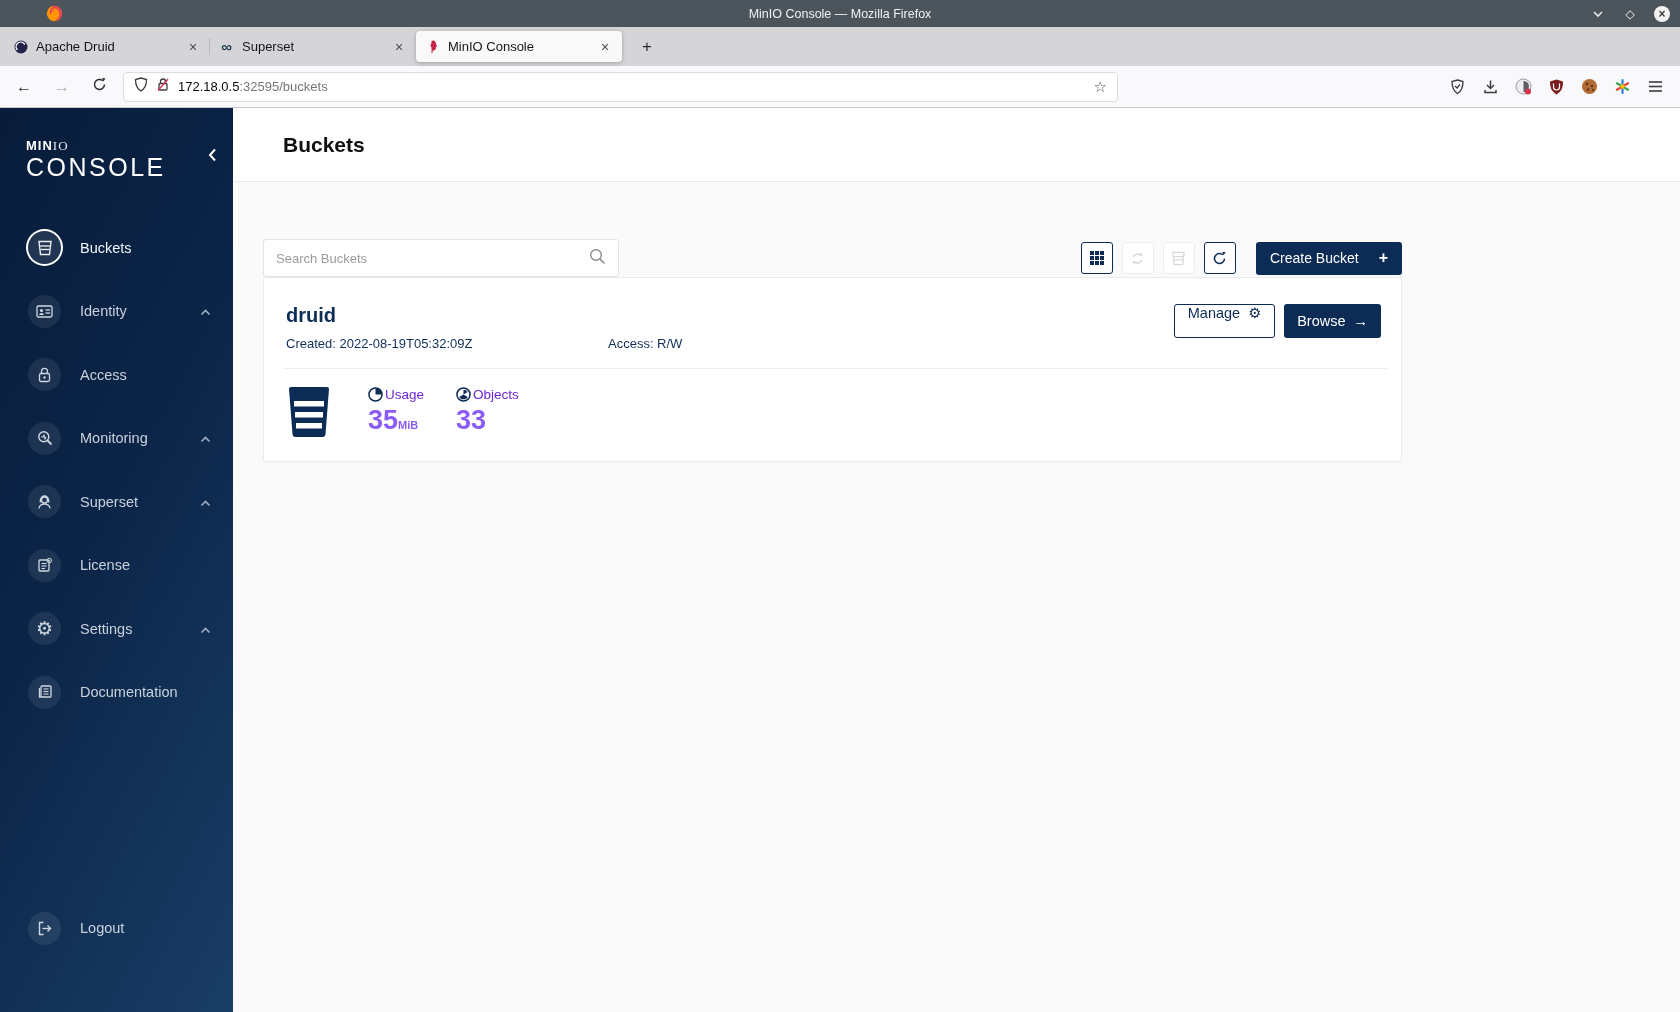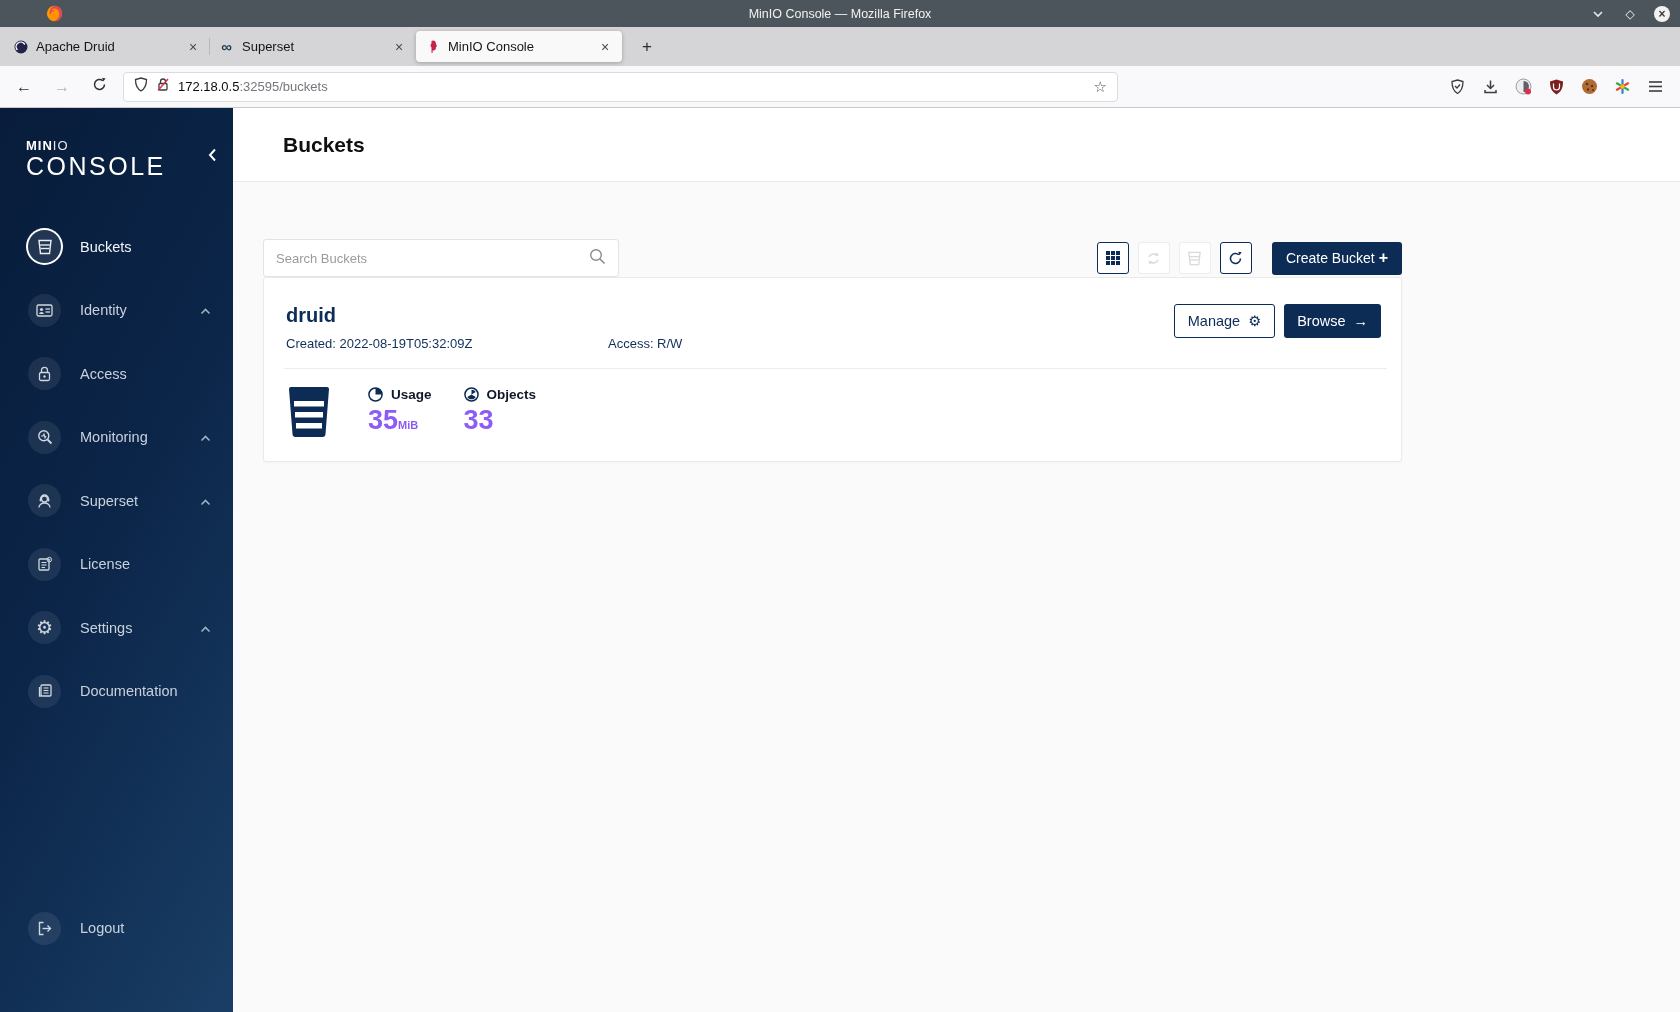--- a/index.html
+++ b/index.html
@@ -35,21 +35,21 @@
   .toolbar-right { margin-left:auto; display:flex; align-items:center; gap:15px; padding-right:16px; }
   .tb-ic { width:18px; height:18px; display:flex; align-items:center; justify-content:center; position:relative; }
 
   
   .app { display:flex; height:904px; }
 
   .sidebar { width:233px; flex:0 0 233px; background:linear-gradient(118deg,#081c3a 0%,#0b2548 45%,#1a3e66 100%); color:#cfd7e0; position:relative; }
   .logo-block { padding:30px 0 0 26px; position:relative; }
   .logo-top { color:#fff; font-size:13px; letter-spacing:1px; }
   .logo-top .b { font-weight:800; }
-  .logo-top .t { font-weight:400; opacity:.9; }
+  .logo-top .t { font-weight:400; opacity:.9;font-family:Liberation Serif, serif; }
   .logo-bottom { color:#fff; font-size:25px; font-weight:300; letter-spacing:2.5px; margin-top:-1px; }
   .collapse-btn { position:absolute; right:16px; top:40px; }
 
   .menu { margin-top:34px; }
   .menu-item { height:63.5px; display:flex; align-items:center; padding-left:28px; position:relative; cursor:default; }
   .menu-circle { width:33px; height:33px; border-radius:50%; background:rgba(255,255,255,0.08); display:flex; align-items:center; justify-content:center; flex:0 0 auto; }
   .menu-item.active .menu-circle { box-shadow:0 0 0 2px #ffffff; background:rgba(255,255,255,0.10); }
   .menu-label { margin-left:19px; font-size:14.5px; color:#c9d2dc; }
   .menu-item.active .menu-label { color:#f2f5f8; }
   .menu-chevron { position:absolute; right:22px; top:50%; transform:translateY(-50%); }
@@ -65,36 +65,36 @@
 
   .toolbar-row { display:flex; align-items:center; }
   .search-box { width:356px; height:38px; background:#fff; border:1px solid #e3e3e3; border-radius:3px; display:flex; align-items:center; padding:0 12px; }
   .search-input { border:none; outline:none; flex:1; font-size:13px; color:#333; font-family:"Liberation Sans",sans-serif; background:transparent; }
   .search-input::placeholder { color:#9b9b9b; }
   .tool-btns { margin-left:auto; display:flex; align-items:center; gap:9px; }
   .icon-btn { width:32px; height:32px; border-radius:3px; background:#fff; border:1px solid #0c2b55; display:flex; align-items:center; justify-content:center; cursor:pointer; }
   .icon-btn.disabled { border-color:#efecec; cursor:default; }
   .grid-ic { display:grid; grid-template-columns:repeat(3,4px); grid-template-rows:repeat(3,4px); gap:1px; }
   .grid-ic span { background:#0c2b55; }
-  .create-btn { margin-left:11px; height:33px; background:#0c2b55; color:#fff; border:none; border-radius:3px; font-size:14px; padding:0 14px; display:flex; align-items:center; gap:4px; cursor:pointer; font-family:"Liberation Sans",sans-serif; }
+  .create-btn { margin-left:11px; height:33px; background:#0c2b55; color:#fff; border:none; border-radius:3px; font-size:14px; padding:0 14px; display:flex; align-items:center; gap:20px; cursor:pointer; font-family:"Liberation Sans",sans-serif; }
   .create-plus { font-size:16px; font-weight:bold; }
 
   .bucket-card { background:#fff; border:1px solid #eaeaea; border-radius:3px; padding:26px 24px 24px 22px; position:relative; box-shadow:0 1px 2px rgba(0,0,0,0.03); }
   .bucket-name { font-size:20px; font-weight:bold; color:#0c2d55; }
   .bucket-meta { display:flex; margin-top:9px; font-size:13px; color:#10305a; }
   .meta-created { width:322px; }
   .card-btns { position:absolute; top:26px; right:20px; display:flex; gap:9px; }
-  .manage-btn { height:34px; background:#fff; border:1px solid #0c2b55; color:#0c2b55; border-radius:3px; font-size:14.5px; padding:0 13px; display:flex; align-items:center; gap:8px; cursor:pointer; font-family:"Liberation Sans",sans-serif; }
+  .manage-btn { height:34px; background:#fff; border:1px solid #0c2b55; color:#0c2b55; border-radius:3px; font-size:14.5px; padding:0 13px; display:flex; align-items:flex-start; gap:8px; cursor:pointer; font-family:"Liberation Sans",sans-serif; }
   .browse-btn { height:34px; background:#0c2b55; border:none; color:#fff; border-radius:3px; font-size:14.5px; padding:0 13px; display:flex; align-items:center; gap:8px; cursor:pointer; font-family:"Liberation Sans",sans-serif; }
   .card-divider { border:none; border-top:1px solid #ededed; margin:17px -10px 18px -2px; }
   .metrics-row { display:flex; align-items:flex-start; }
   .big-bucket { margin-left:0; }
   .metric { margin-left:36px; }
   .metric.second { margin-left:32px; }
-  .metric-head { display:flex; align-items:center; gap:8px; font-size:13.5px; font-weight:bold; color:#0f172a; }
+  .metric-head { display:flex; align-items:center; gap:2px; font-size:13.5px; font-weight:normal; color:#6d28d9; }
   .metric-value { margin-top:5px; font-size:27px; font-weight:bold; color:#8b5cf6; line-height:1; }
   .metric-unit { font-size:11px; font-weight:bold; }
 </style>
 </head>
 <body>
 
 <div class="titlebar">
   <svg class="ff-logo" viewBox="0 0 20 20">
     <circle cx="10" cy="10" r="9" fill="#ff9500"></circle>
     <path d="M10 1 a9 9 0 0 1 9 9 a9 9 0 0 1 -9 9 c3-2 6-4.5 5.5-9 C15 6 13 4 10 4 C8 4 6.5 5 6 6.5 C7 5.5 9 5.5 10 7 C7 7 5 9 5.5 12 C4 10 4 7 5.5 4.5 C7 2.5 8.5 1.3 10 1 Z" fill="#e3386a" opacity="0.85"></path>

